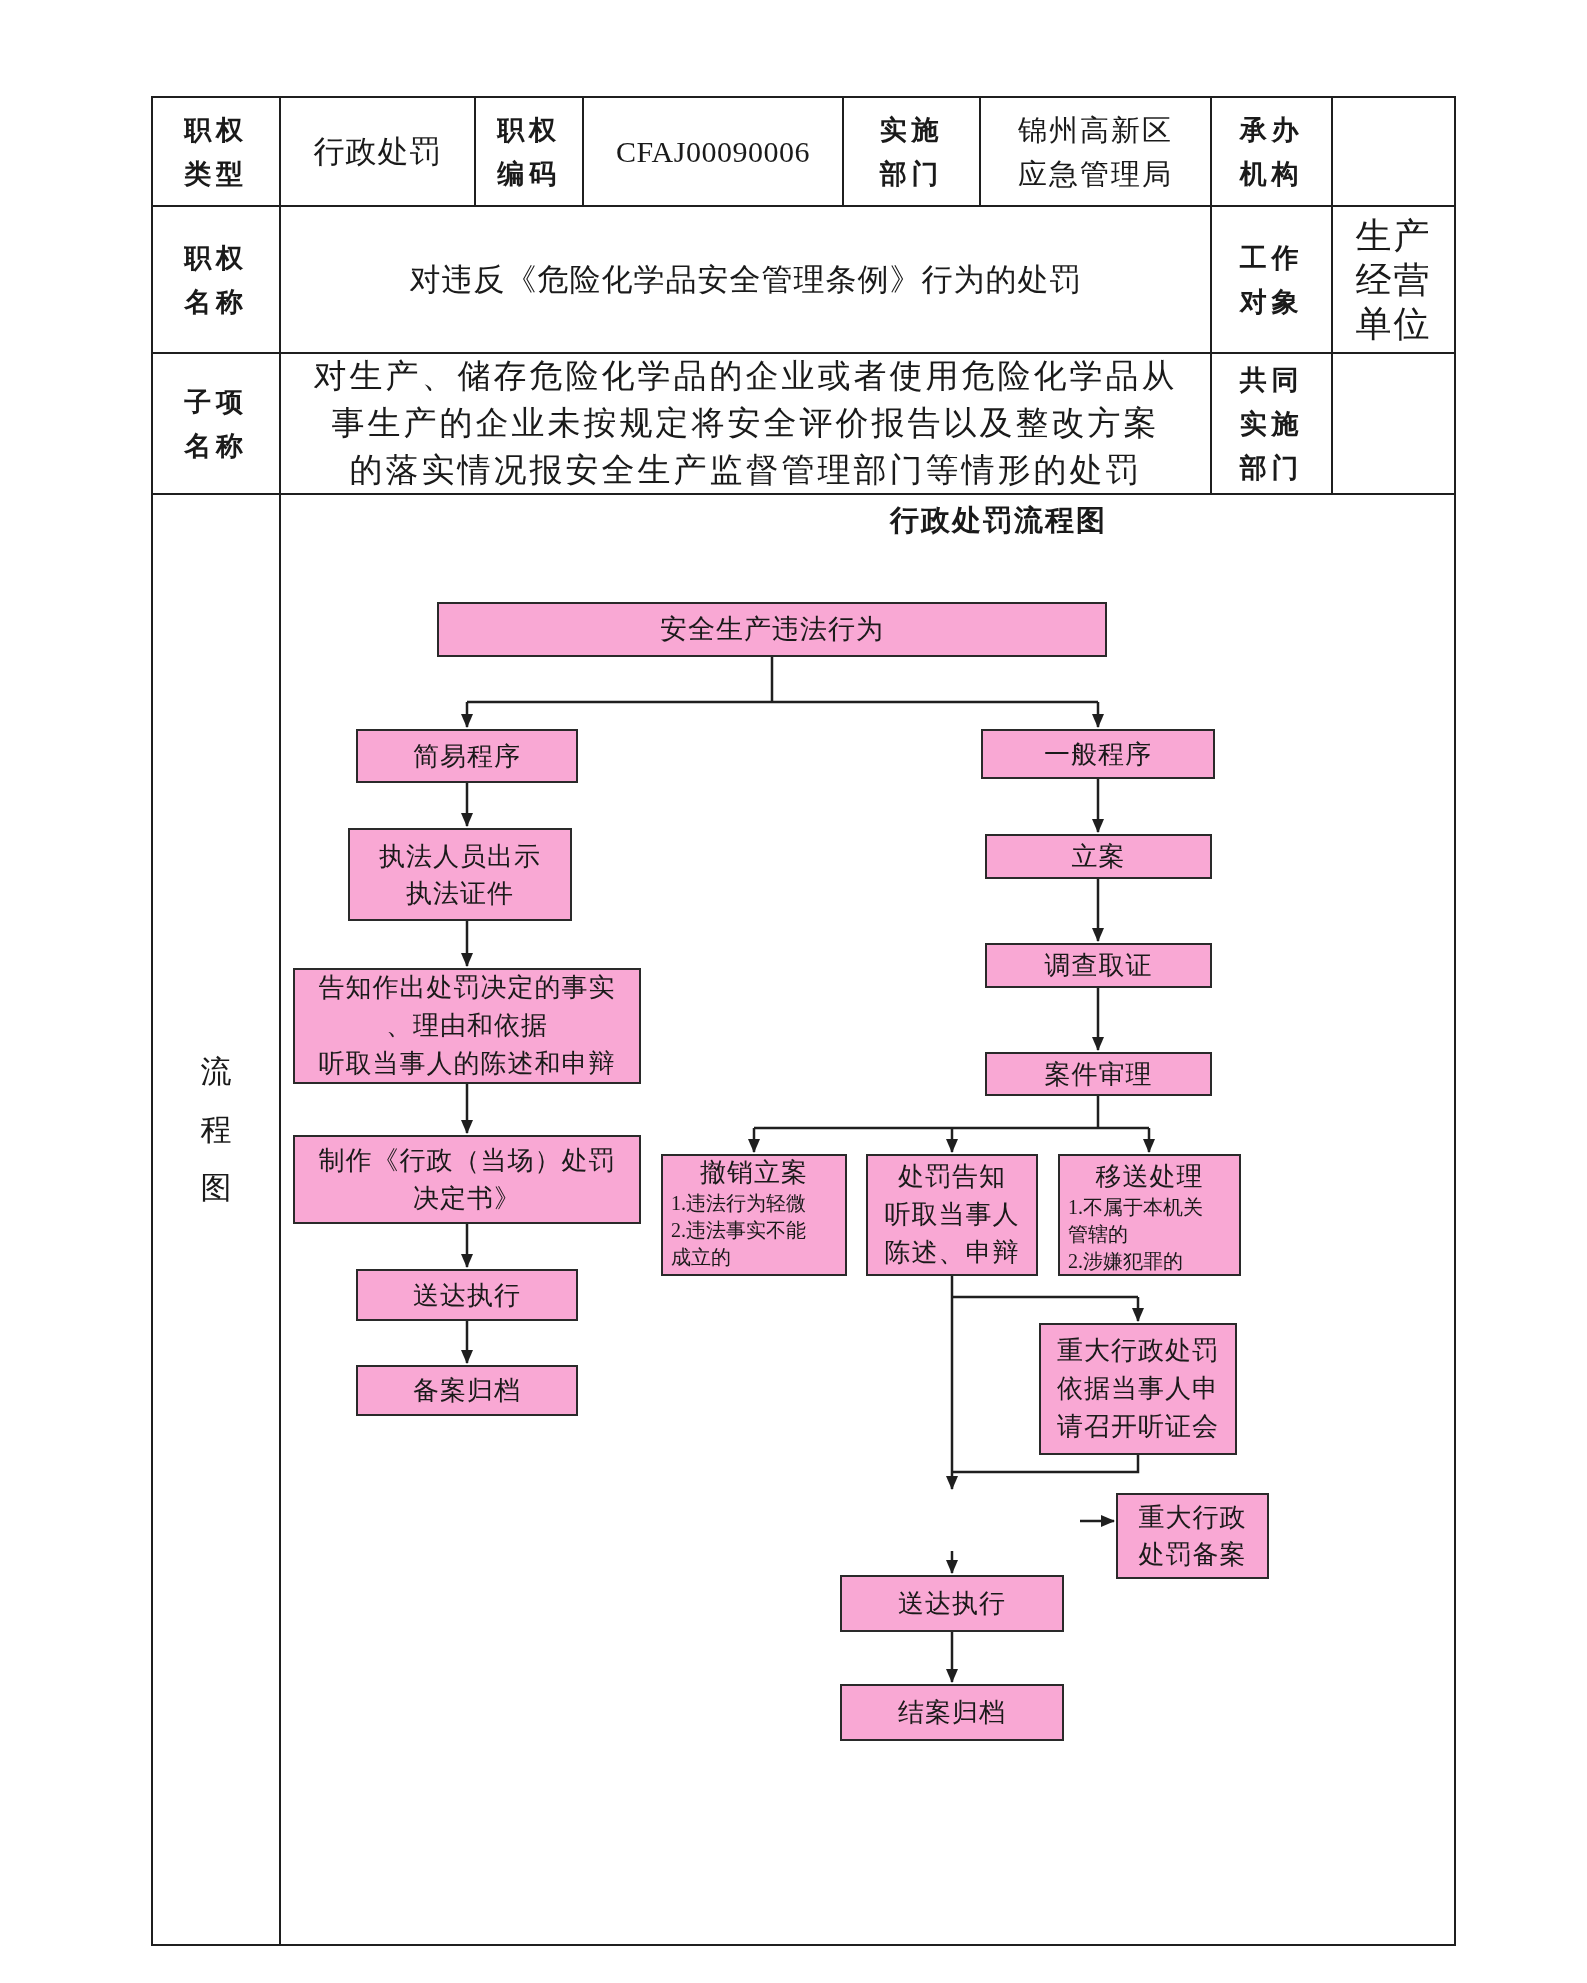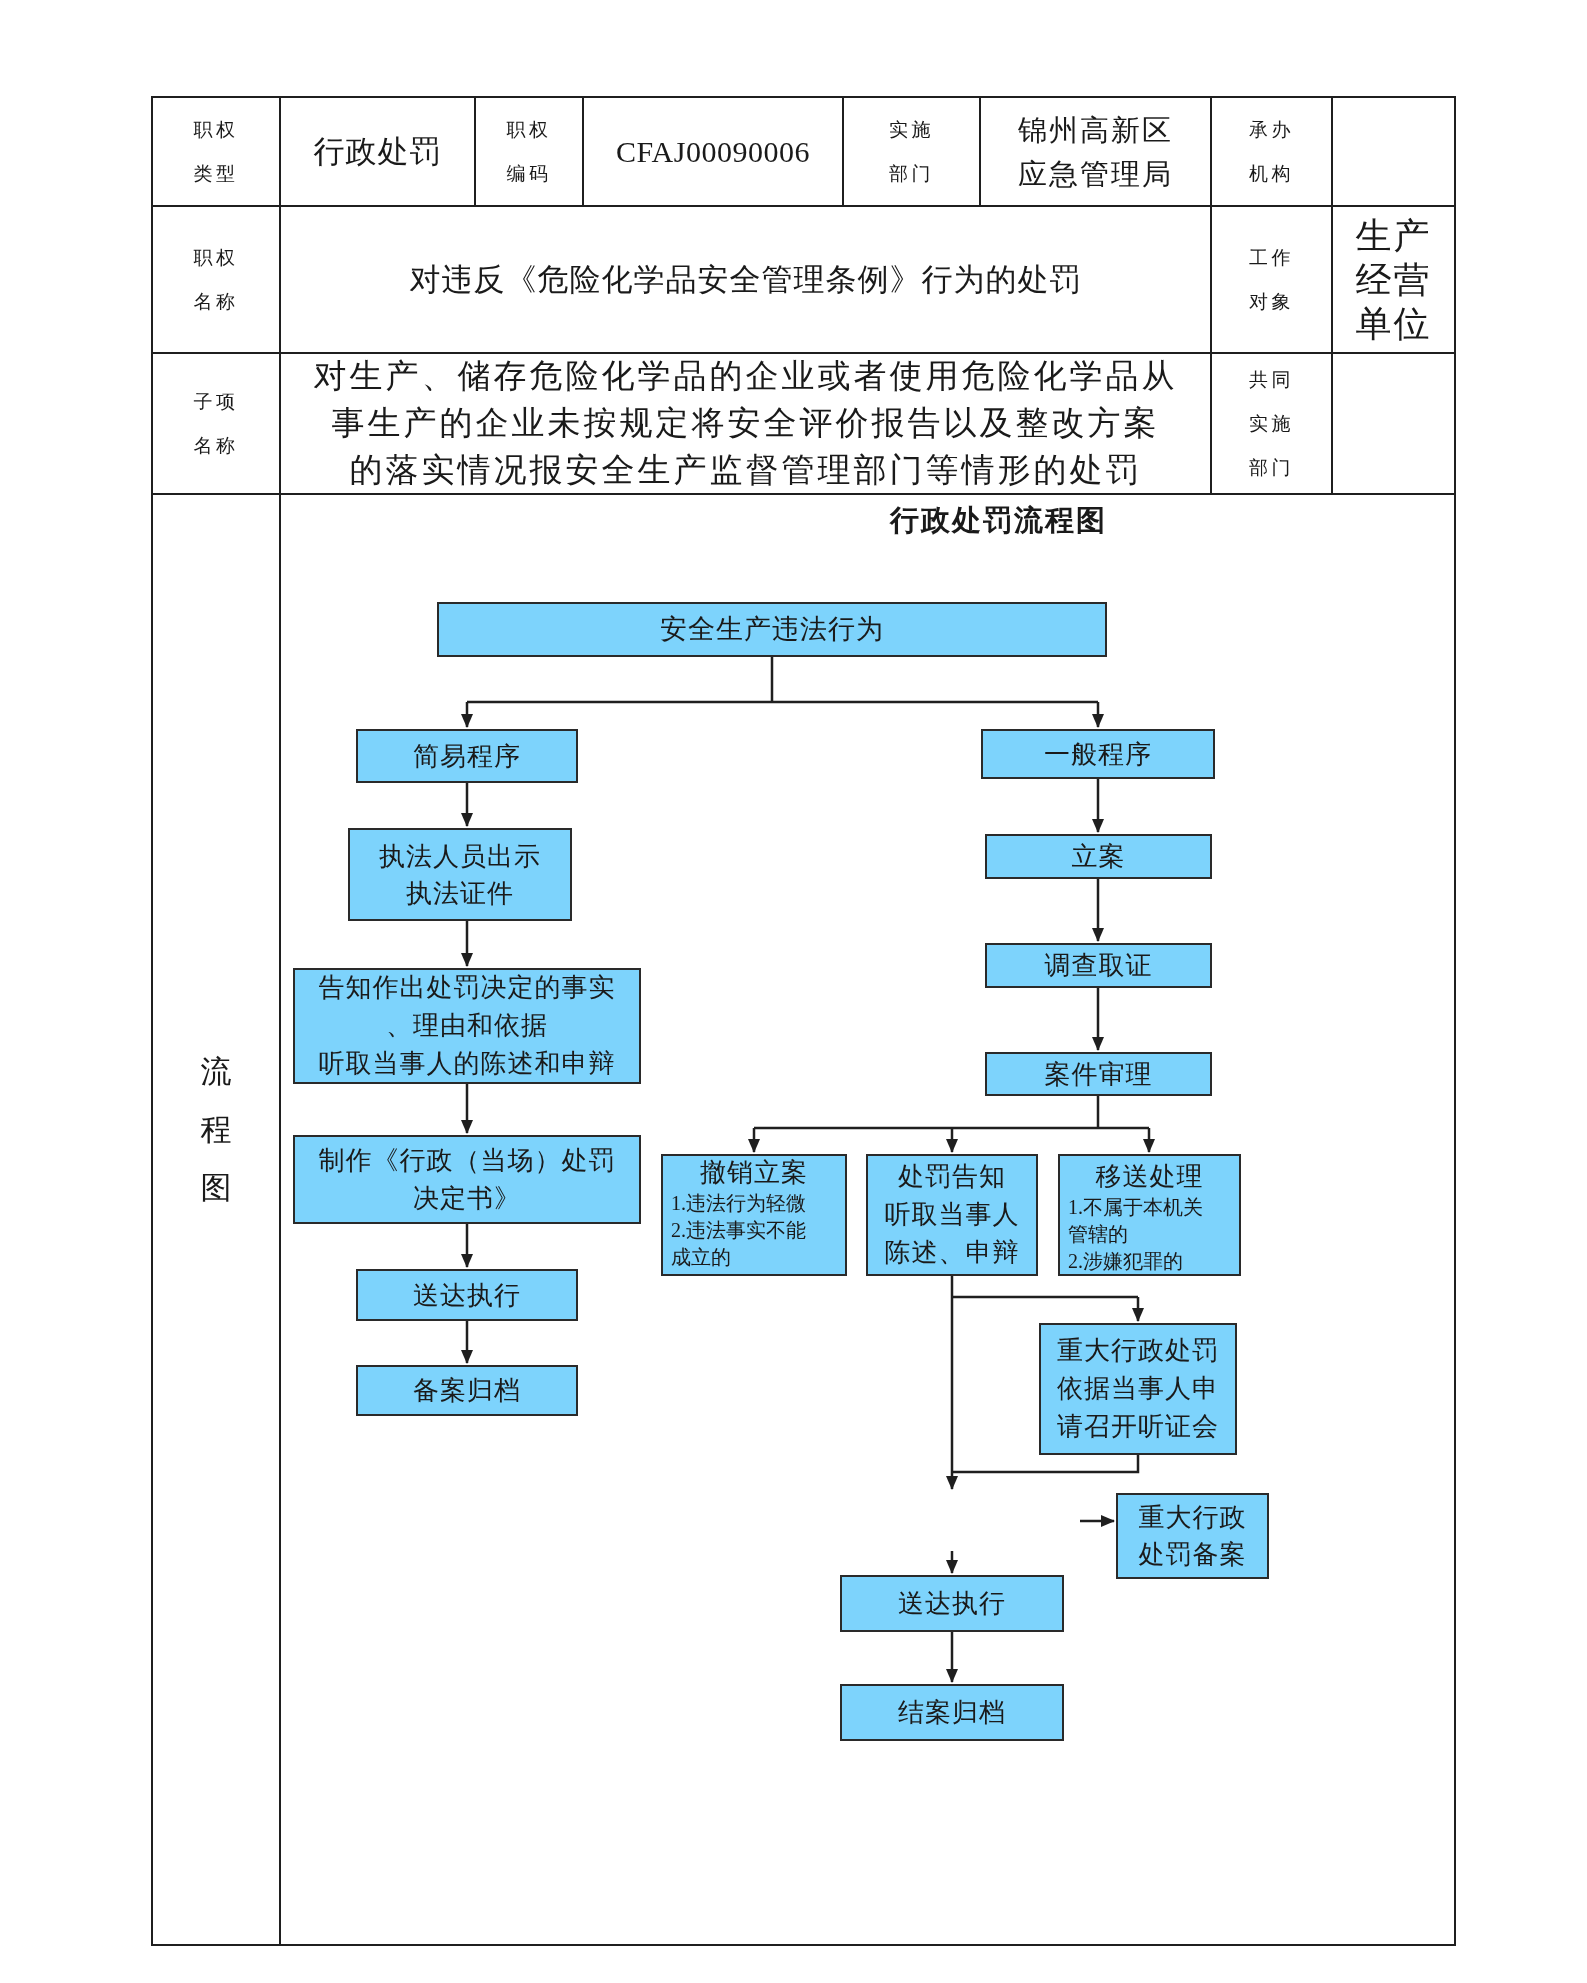--- a/index.html
+++ b/index.html
@@ -11,35 +11,35 @@
     position:absolute; left:151px; top:96px; width:1305px; height:1850px;
     border:2px solid #1f1f1f; box-sizing:border-box;
   }
   .cell {
     position:absolute; box-sizing:border-box; display:flex;
     align-items:center; justify-content:center; text-align:center;
     white-space:pre-line; overflow:hidden;
   }
   .br { border-right:2px solid #1f1f1f; }
   .bb { border-bottom:2px solid #1f1f1f; }
-  .lbl  { font-size:19px; line-height:44px; letter-spacing:0.18em; }
+  .lbl  { font-size:27px; line-height:44px; letter-spacing:0.18em;font-weight:bold; }
   .val  { font-size:31px; letter-spacing:1px; }
   .sub  { font-size:33px; line-height:47px; letter-spacing:3px; }
   .code { font-size:30px; letter-spacing:0.5px; }
   .flowlbl { align-items:flex-start; }
   .flowlbl span { margin-top:548px; font-size:31px; line-height:58px; }
   .chart { position:absolute; left:128px; top:397px; width:1173px; height:1449px; }
   .wires { position:absolute; left:0; top:0; }
   .fc-title {
     position:absolute; left:156px; top:6px; width:670px; text-align:right;
     font-weight:bold; font-size:29px; letter-spacing:2px;
   }
   .node {
     position:absolute; box-sizing:border-box; border:2px solid #2a2a2a;
-    background:#7dd3fc; display:flex; flex-direction:column;
+    background:#f9a8d4; display:flex; flex-direction:column;
     align-items:center; justify-content:center; text-align:center;
     white-space:pre-line; font-size:26px; line-height:37px; letter-spacing:1px;
   }
   .ntitle { font-size:26px; line-height:34px; }
   .note {
     font-size:20px; line-height:27px; letter-spacing:0;
     align-self:stretch; text-align:left; padding-left:8px; white-space:pre-line;
   }
 </style>
 </head>

